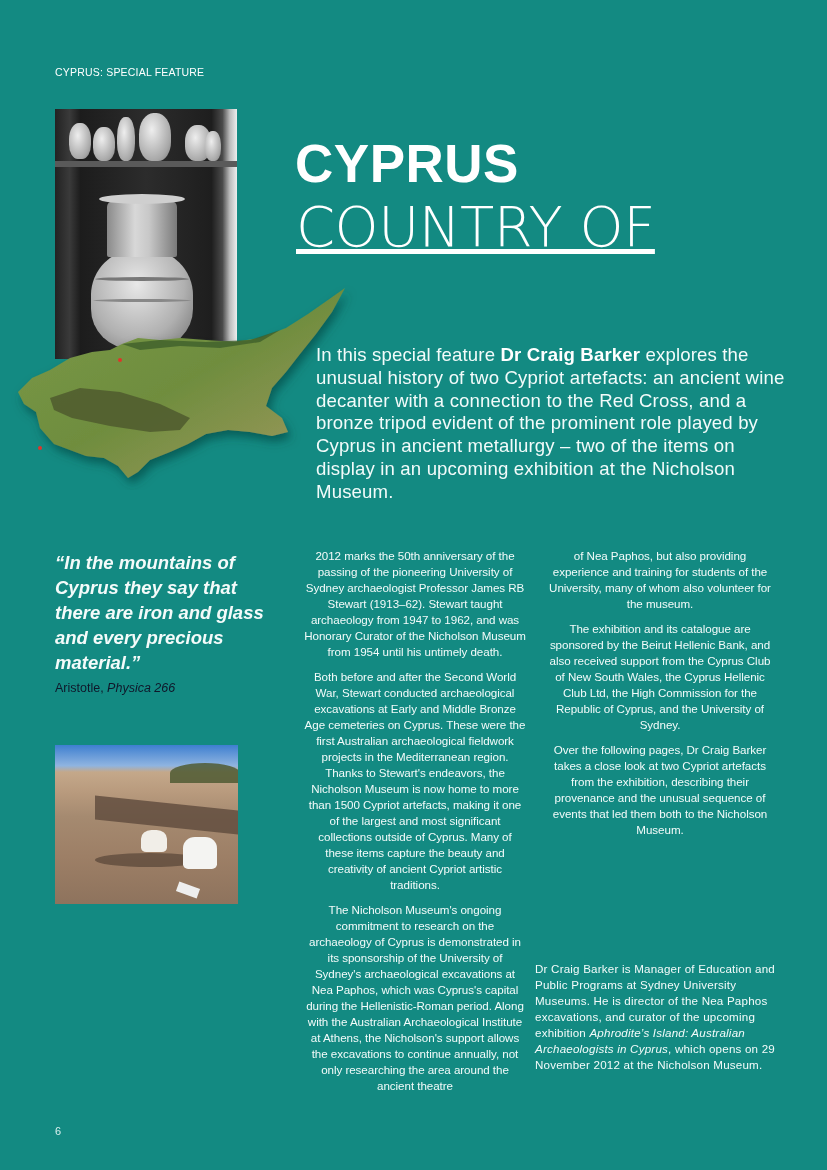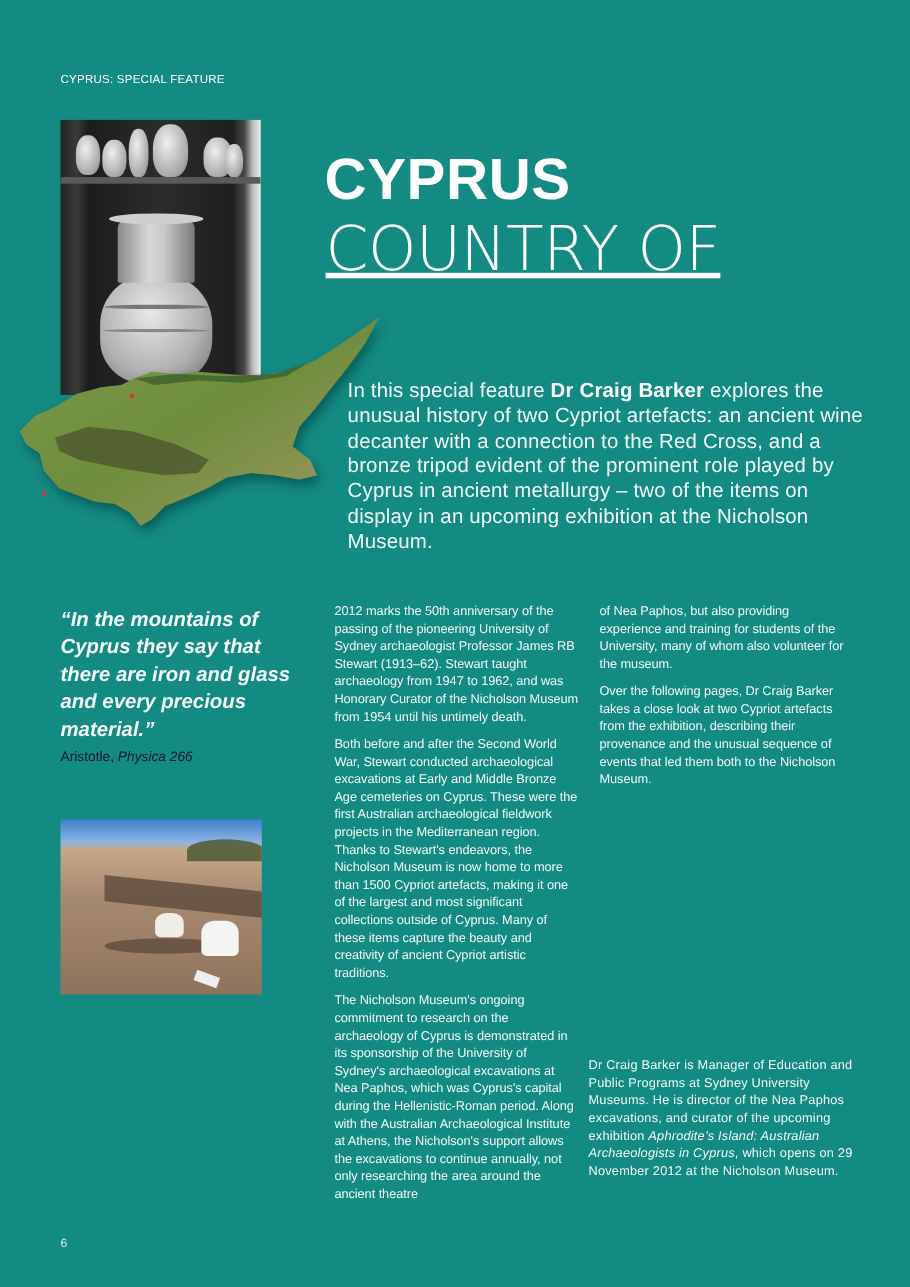--- a/index.html
+++ b/index.html
@@ -36,21 +36,21 @@
   .photo-dig { position:absolute; left:55px; top:745px; width:183px; height:159px; overflow:hidden;
                background:linear-gradient(180deg,#3e7fd0 0%,#8fb4e0 13%,#c4a88a 17%,#b89a7d 30%,#a58a70 45%,#9d7f66 70%,#8e735d 100%); }
   .dig-trench { position:absolute; left:40px; top:58px; width:145px; height:24px; background:#5e4a3c; transform:skewY(6deg); opacity:.8; }
   .dig-person1 { position:absolute; left:86px; top:85px; width:26px; height:22px; background:#f1eee8; border-radius:40% 40% 20% 20%; }
   .dig-person2 { position:absolute; left:128px; top:92px; width:34px; height:32px; background:#f4f4f2; border-radius:35% 35% 15% 15%; }
   .dig-shadow { position:absolute; left:40px; top:108px; width:110px; height:14px; background:#4b3a2f; opacity:.6; border-radius:50%; }
   .dig-paper { position:absolute; left:122px; top:140px; width:22px; height:10px; background:#eee; transform:rotate(20deg); }
   .dig-trees { position:absolute; left:115px; top:18px; width:70px; height:20px; background:#4f5a32; border-radius:50% 50% 0 0; opacity:.85; }
 
   .col { position:absolute; font-size:11.6px; line-height:16px; color:#f3fbfa; letter-spacing:-0.05px; }
-  .col p { margin:0 0 9px 10px; }
+  .col p { margin:0 0 9px 10px;text-align:center; }
   .col i { font-style:italic; }
   .col1 { left:294px; top:548px; width:232px; }
   .col2 { left:535px; top:548px; width:240px; }
   .bio { position:absolute; left:535px; top:961px; width:240px; font-size:11.6px; line-height:16px; color:#f3fbfa; letter-spacing:0.2px; }
   .bio i { font-style:italic; }
 </style>
 </head>
 <body>
 
 <div class="kicker">CYPRUS: SPECIAL FEATURE</div>
@@ -108,18 +108,19 @@
 </div>
 
 <div class="col col1">
   <p>2012 marks the 50th anniversary of the passing of the pioneering University of Sydney archaeologist Professor James RB Stewart (1913–62). Stewart taught archaeology from 1947 to 1962, and was Honorary Curator of the Nicholson Museum from 1954 until his untimely death.</p>
   <p>Both before and after the Second World War, Stewart conducted archaeological excavations at Early and Middle Bronze Age cemeteries on Cyprus. These were the first Australian archaeological fieldwork projects in the Mediterranean region. Thanks to Stewart's endeavors, the Nicholson Museum is now home to more than 1500 Cypriot artefacts, making it one of the largest and most significant collections outside of Cyprus. Many of these items capture the beauty and creativity of ancient Cypriot artistic traditions.</p>
   <p>The Nicholson Museum's ongoing commitment to research on the archaeology of Cyprus is demonstrated in its sponsorship of the University of Sydney's archaeological excavations at Nea Paphos, which was Cyprus's capital during the Hellenistic-Roman period. Along with the Australian Archaeological Institute at Athens, the Nicholson's support allows the excavations to continue annually, not only researching the area around the ancient theatre</p>
 </div>
 
 <div class="col col2">
   <p>of Nea Paphos, but also providing experience and training for students of the University, many of whom also volunteer for the museum.</p>
+  <p>The exhibition and its catalogue are sponsored by the Beirut Hellenic Bank, and also received support from the Cyprus Club of New South Wales, the Cyprus Hellenic Club Ltd, the High Commission for the Republic of Cyprus, and the University of Sydney.</p>
   <p>Over the following pages, Dr Craig Barker takes a close look at two Cypriot artefacts from the exhibition, describing their provenance and the unusual sequence of events that led them both to the Nicholson Museum.</p>
 </div>
 
 <div class="bio"><span>Dr Craig Barker is Manager of Education and Public Programs at Sydney University Museums. He is director of the Nea Paphos excavations, and curator of the upcoming exhibition </span><i>Aphrodite’s Island: Australian Archaeologists in Cyprus</i><span>, which opens on 29 November 2012 at the Nicholson Museum.</span></div>
 
 <div class="page-num">6</div>
 
 </body></html>

